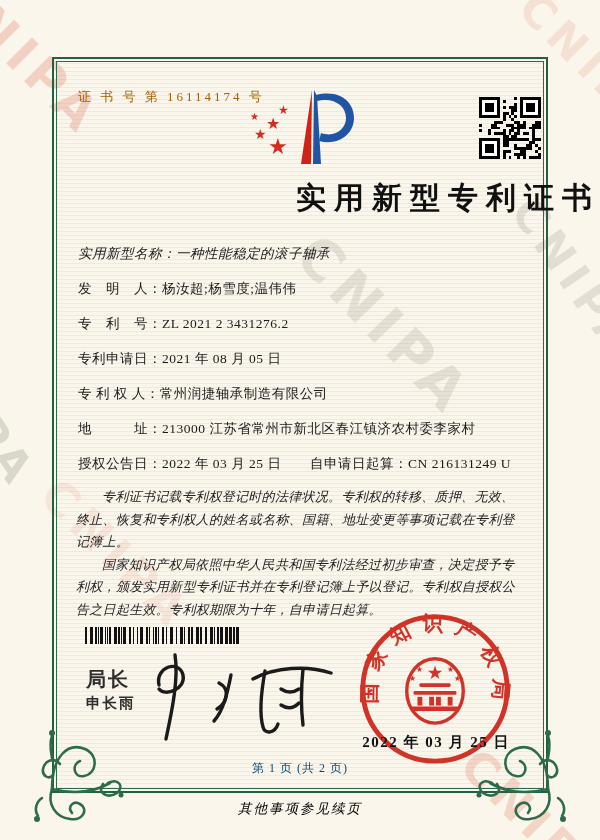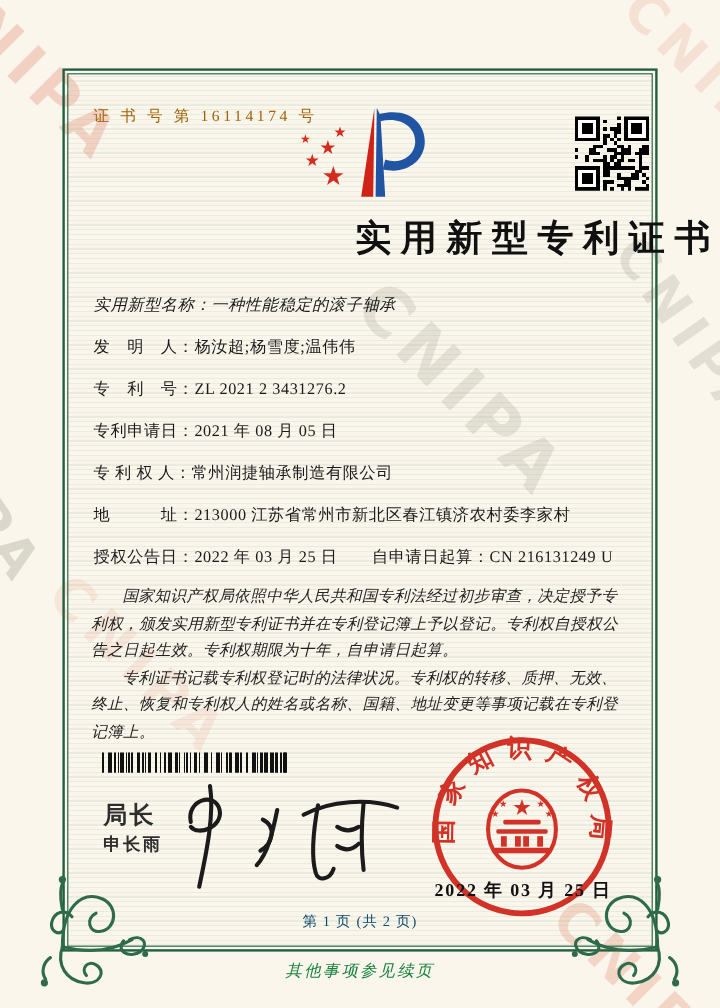--- a/index.html
+++ b/index.html
@@ -30,21 +30,21 @@
   #sig-title{left:86px;top:666px;font-family:"Liberation Sans","DejaVu Sans",sans-serif;
              font-size:20px;font-weight:600;color:#2e2e2e;letter-spacing:2px;}
   #sig-name{left:86px;top:694px;font-family:Liberation Serif, serif;
             font-size:14.5px;font-weight:600;color:#2e2e2e;letter-spacing:2px;}
   #signature{left:135px;top:645px;width:210px;height:100px;}
   #seal{left:357px;top:611px;width:156px;height:156px;opacity:.92;}
   #seal-date{left:356px;top:733px;width:160px;text-align:center;font-size:15px;font-weight:bold;
              letter-spacing:1.5px;color:#111;}
   #page-info{left:0;top:760px;width:600px;text-align:center;font-size:12px;letter-spacing:1px;color:#0c4a6e;}
   #footer-note{left:0;top:800px;width:600px;text-align:center;font-size:13.5px;
-               font-style:italic;color:#15803d;letter-spacing:2px;}
+               font-style:italic;color:#000000;letter-spacing:2px;}
   .flourish{position:absolute;width:120px;height:115px;}
   #flourish-left{left:28px;top:716px;transform:scaleX(-1);}
   #flourish-right{left:452px;top:716px;}
 </style>
 </head>
 <body>
 
 <div id="canvas">
 
   <span class="wm" style="left:-30px;top:-38px;transform:rotate(45deg);font-size:50px;color:rgba(222,120,95,.30);">CNIPA</span>
@@ -230,22 +230,22 @@
     </div>
     <div class="frow" style="top:210px;">
       <span class="lab">授权公告日：</span><span class="val">2022 年 03 月 25 日</span>
     </div>
     <div class="frow" style="top:210px;left:232px;">
       <span class="lab">自申请日起算：</span><span class="val">CN 216131249 U</span>
     </div>
   </div>
 
   <div class="abs" id="paras">
+    <p>专利证书记载专利权登记时的法律状况。专利权的转移、质押、无效、终止、恢复和专利权人的姓名或名称、国籍、地址变更等事项记载在专利登记簿上。</p>
     <p>国家知识产权局依照中华人民共和国专利法经过初步审查，决定授予专利权，颁发实用新型专利证书并在专利登记簿上予以登记。专利权自授权公告之日起生效。专利权期限为十年，自申请日起算。</p>
-    <p>专利证书记载专利权登记时的法律状况。专利权的转移、质押、无效、终止、恢复和专利权人的姓名或名称、国籍、地址变更等事项记载在专利登记簿上。</p>
   </div>
 
   <svg class="abs" id="barcode" viewBox="0 0 156 17" preserveAspectRatio="none" shape-rendering="crispEdges">
       <rect x="0" y="0" width="2" height="17" fill="#111"></rect>
       <rect x="5" y="0" width="3" height="17" fill="#111"></rect>
       <rect x="10" y="0" width="2" height="17" fill="#111"></rect>
       <rect x="13" y="0" width="1" height="17" fill="#111"></rect>
       <rect x="15" y="0" width="3" height="17" fill="#111"></rect>
       <rect x="20" y="0" width="1" height="17" fill="#111"></rect>
       <rect x="22" y="0" width="1" height="17" fill="#111"></rect>

